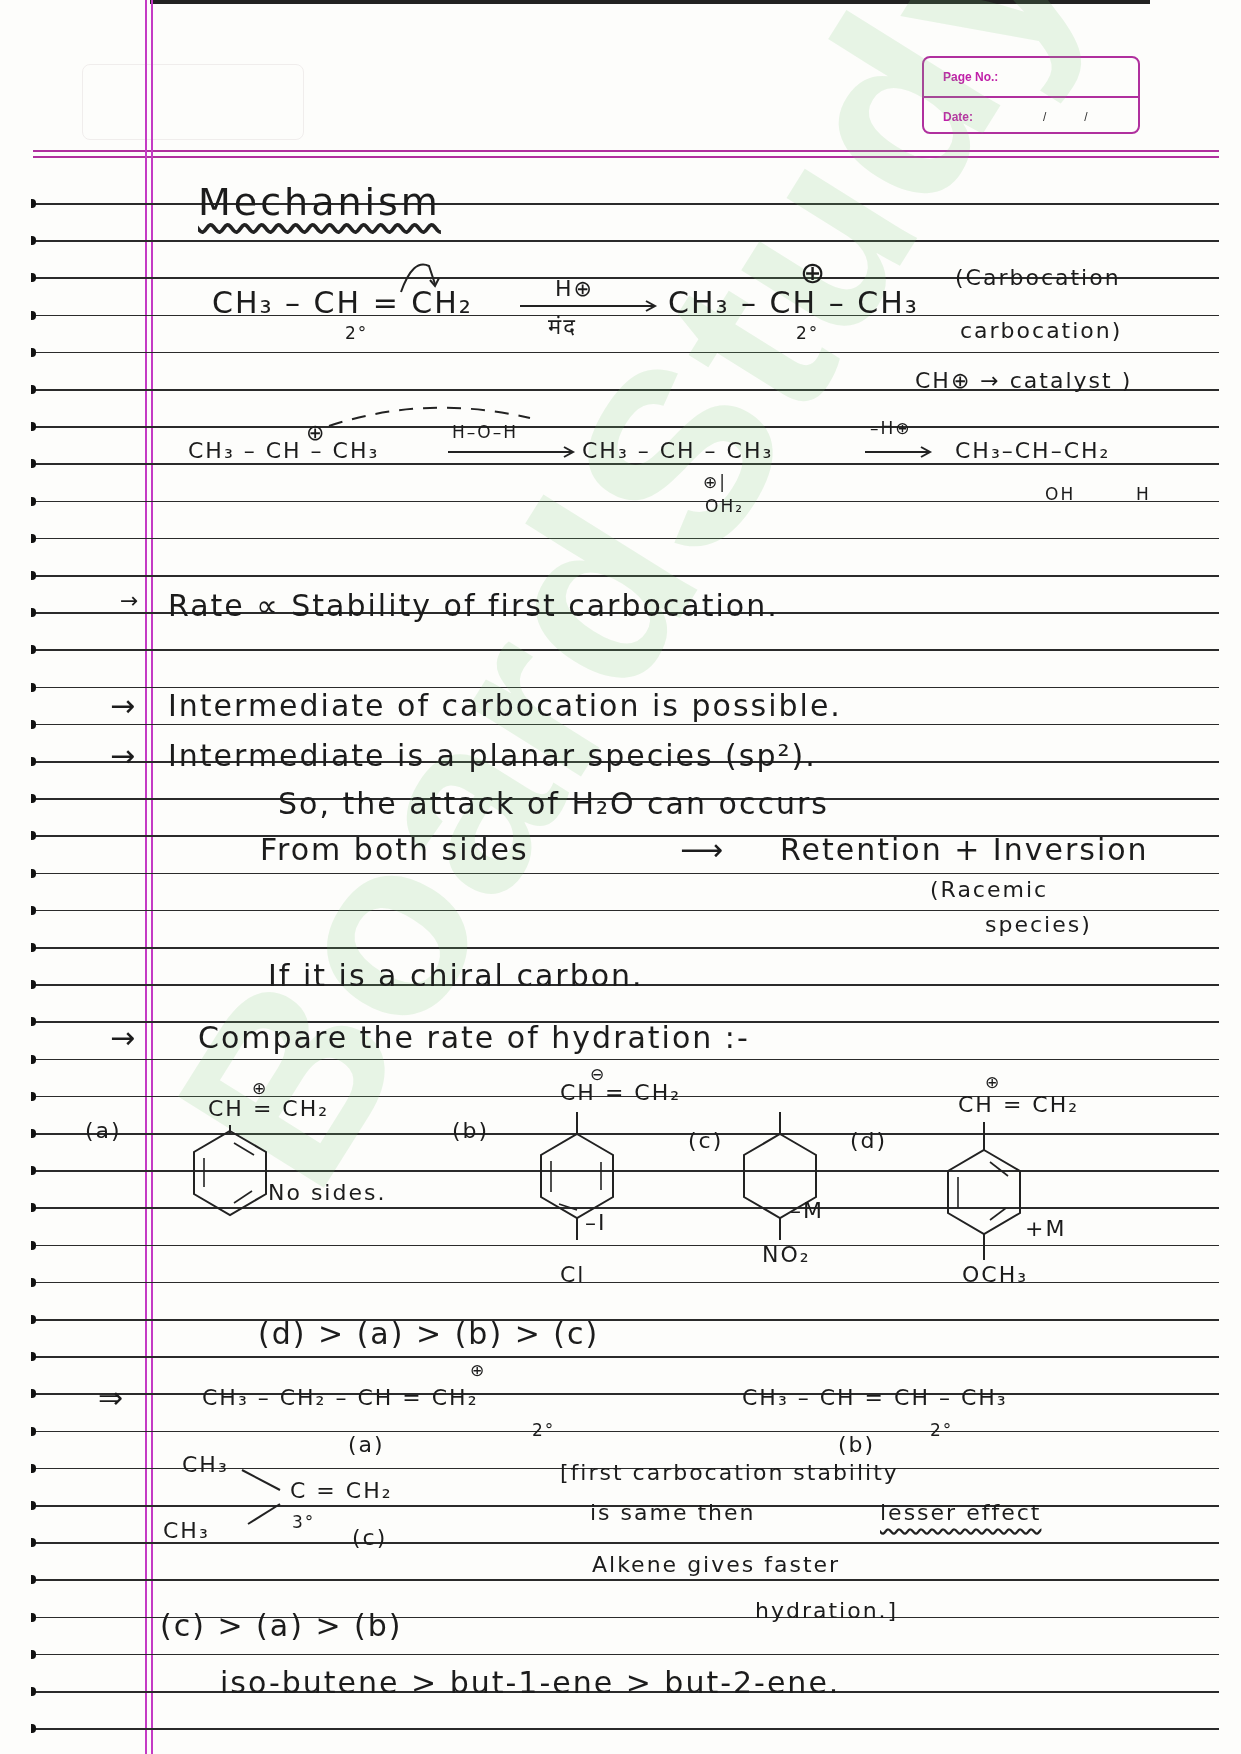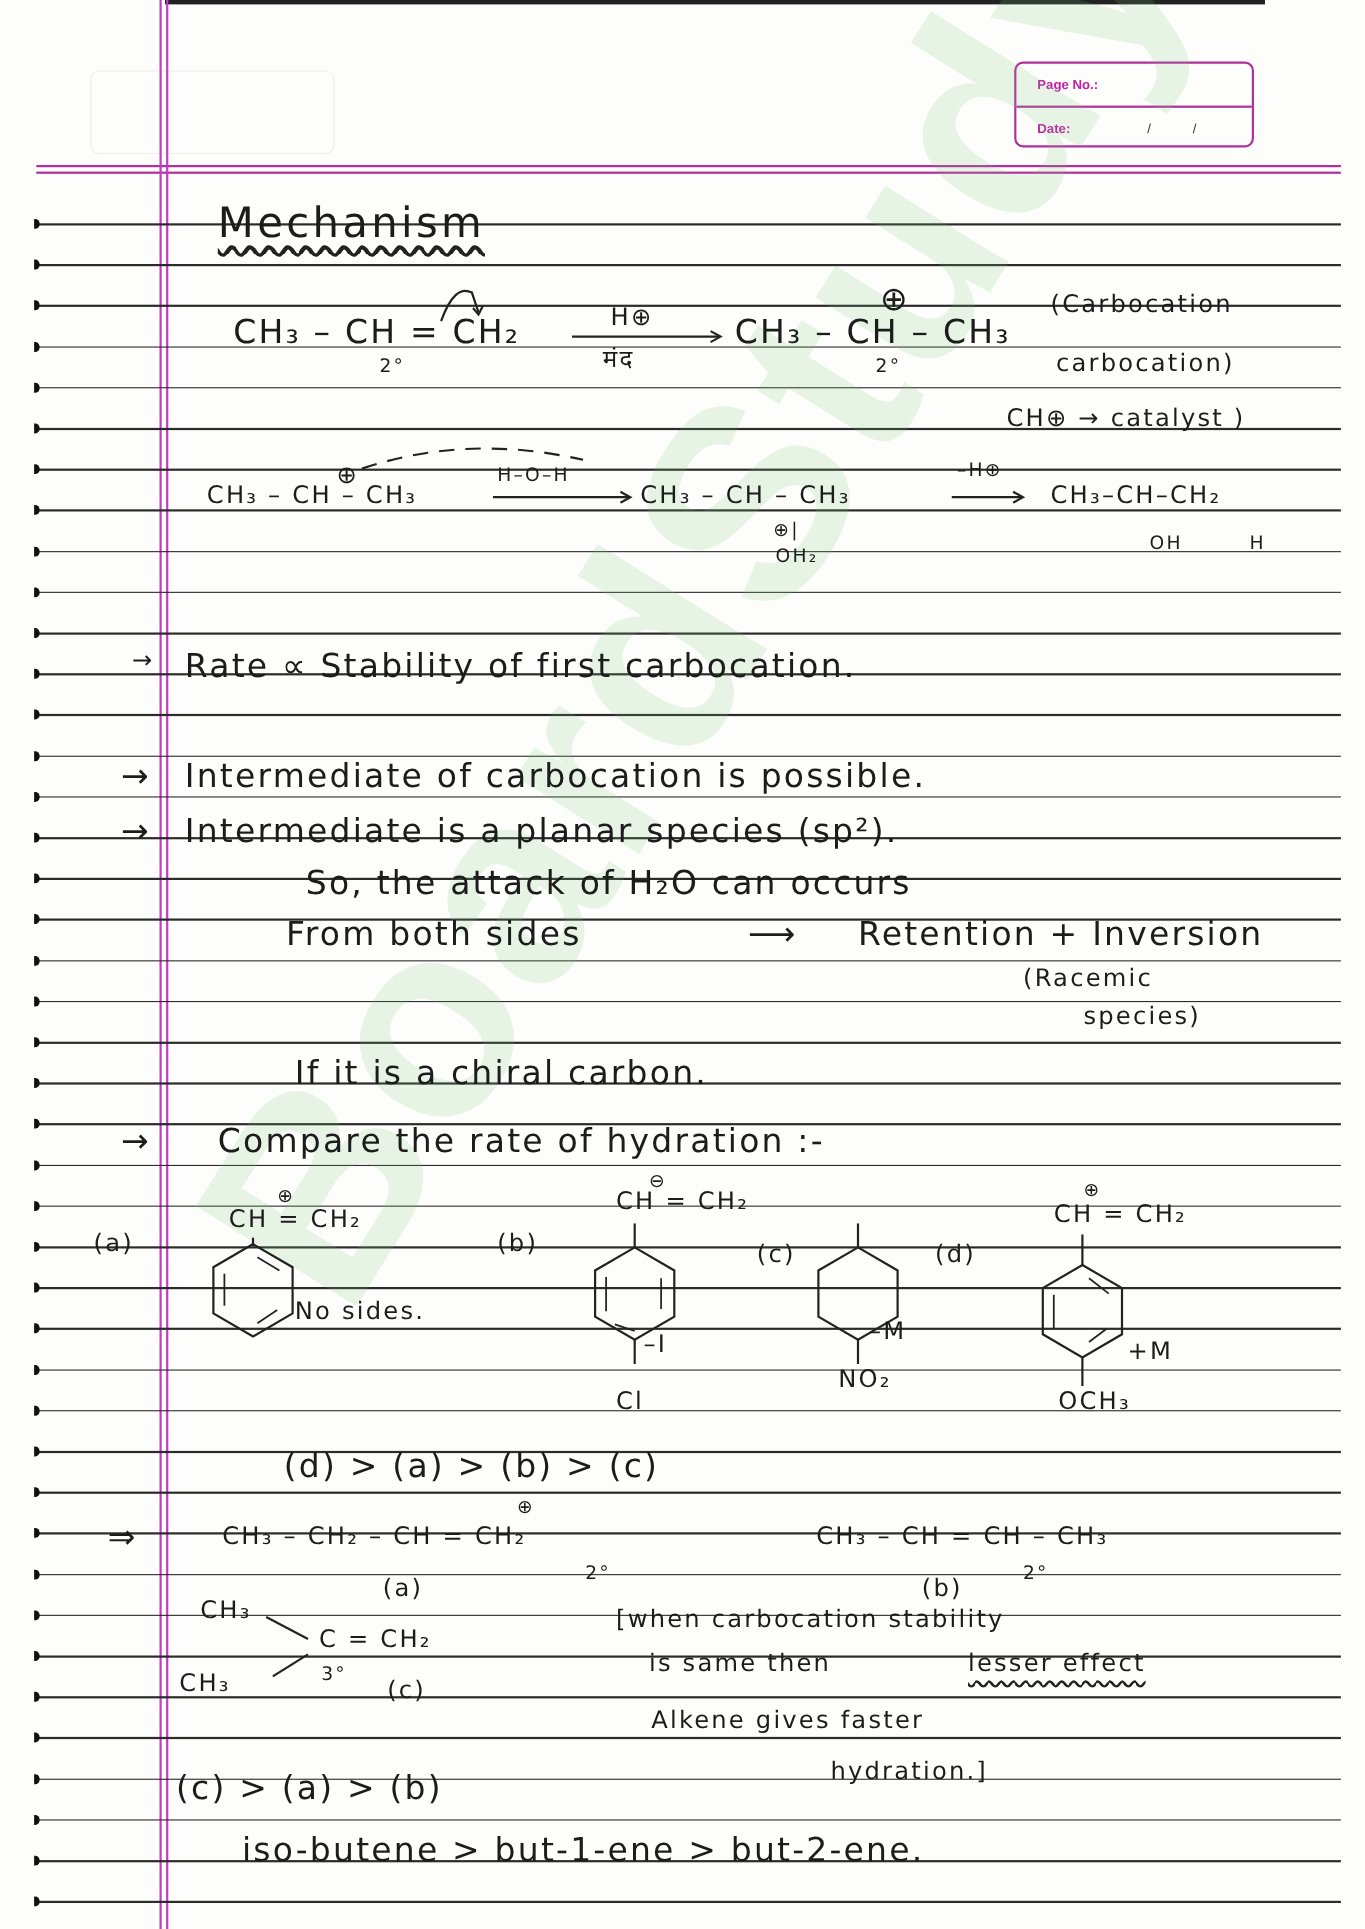--- a/index.html
+++ b/index.html
@@ -272,20 +272,20 @@
 <div class="hw sm" style="left:182px;top:1452px">CH₃</div>
 <div class="hw sm" style="left:290px;top:1478px">C = CH₂</div>
 <div class="hw sm" style="left:163px;top:1518px">CH₃</div>
 <svg class="ring" style="left:240px;top:1462px" width="60" height="70">
     <line x1="2" y1="8" x2="40" y2="28" stroke="#222" stroke-width="2"></line>
     <line x1="8" y1="62" x2="40" y2="42" stroke="#222" stroke-width="2"></line>
   </svg>
 <div class="hw xs" style="left:292px;top:1512px">3°</div>
 <div class="hw sm" style="left:352px;top:1525px">(c)</div>
 
-<div class="hw sm" style="left:560px;top:1460px">[when carbocation stability</div>
+<div class="hw sm" style="left:560px;top:1460px">[first carbocation stability</div>
 <div class="hw sm" style="left:590px;top:1500px">is same then</div>
 <div class="hw sm wavy" style="left:880px;top:1500px">lesser effect</div>
 <div class="hw sm" style="left:592px;top:1552px">Alkene gives faster</div>
 <div class="hw sm" style="left:755px;top:1598px">hydration.]</div>
 
 <div class="hw" style="left:160px;top:1608px">(c) &gt; (a) &gt; (b)</div>
 <div class="hw" style="left:220px;top:1665px">iso-butene &gt; but-1-ene &gt; but-2-ene.</div>
 
 </body></html>

